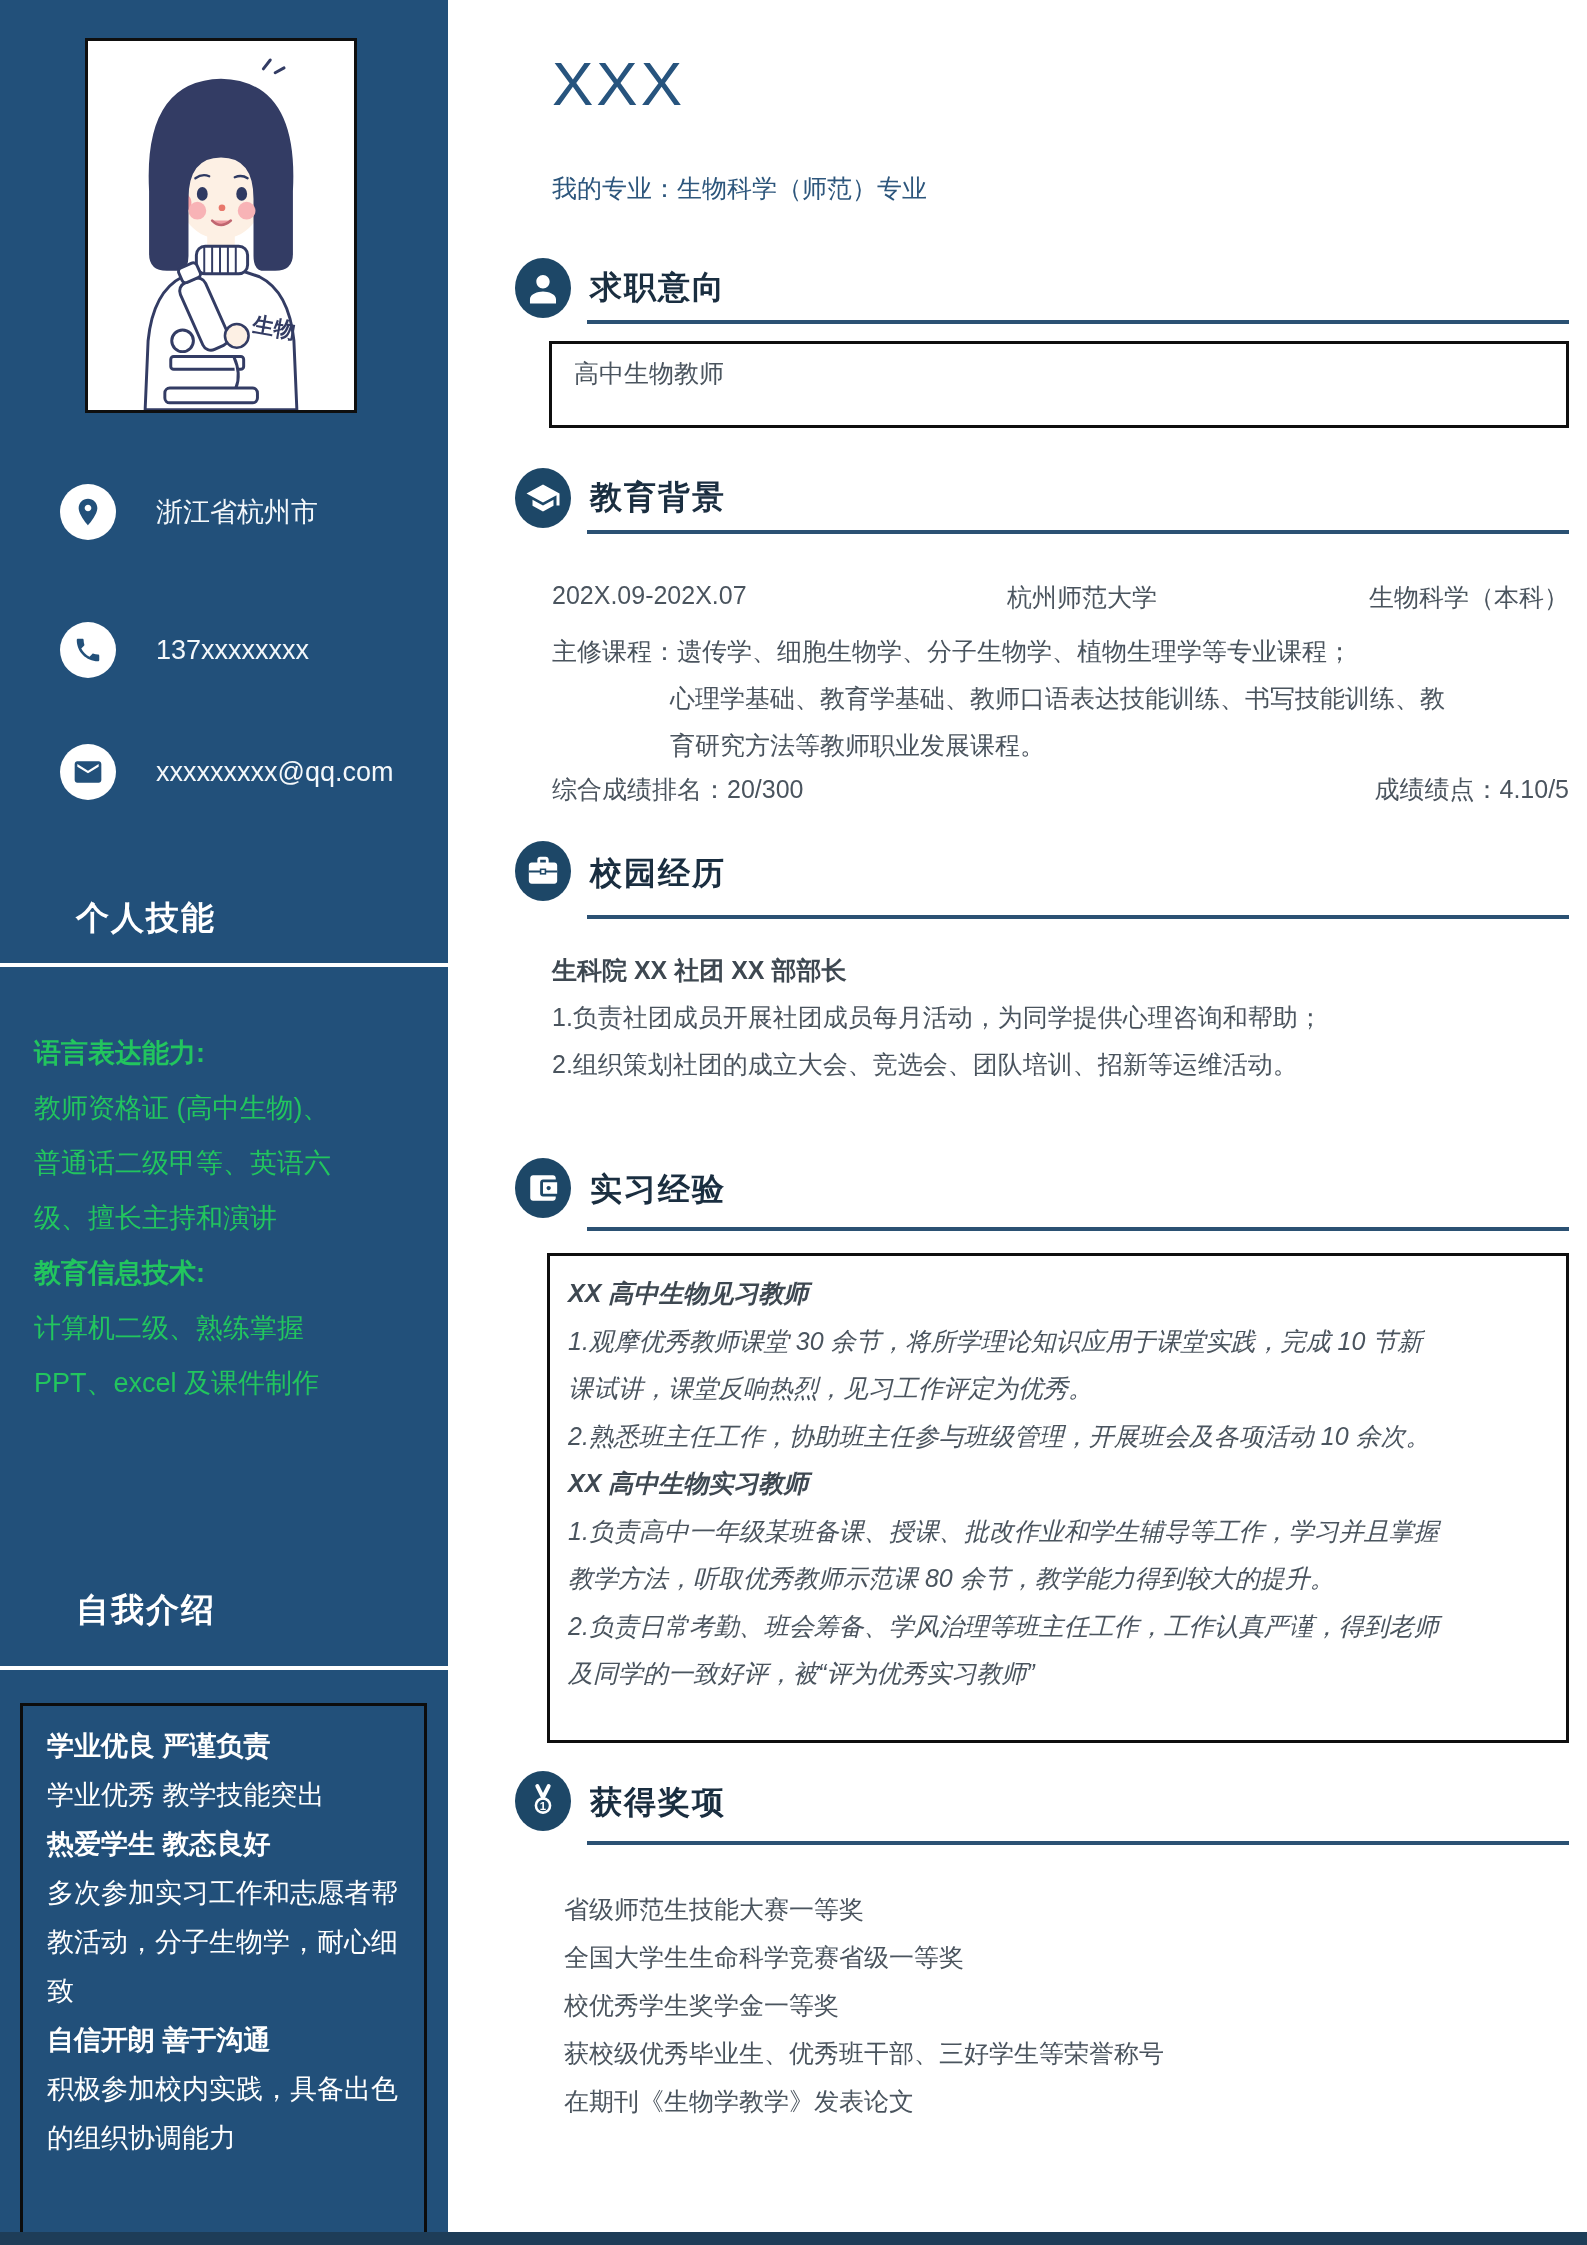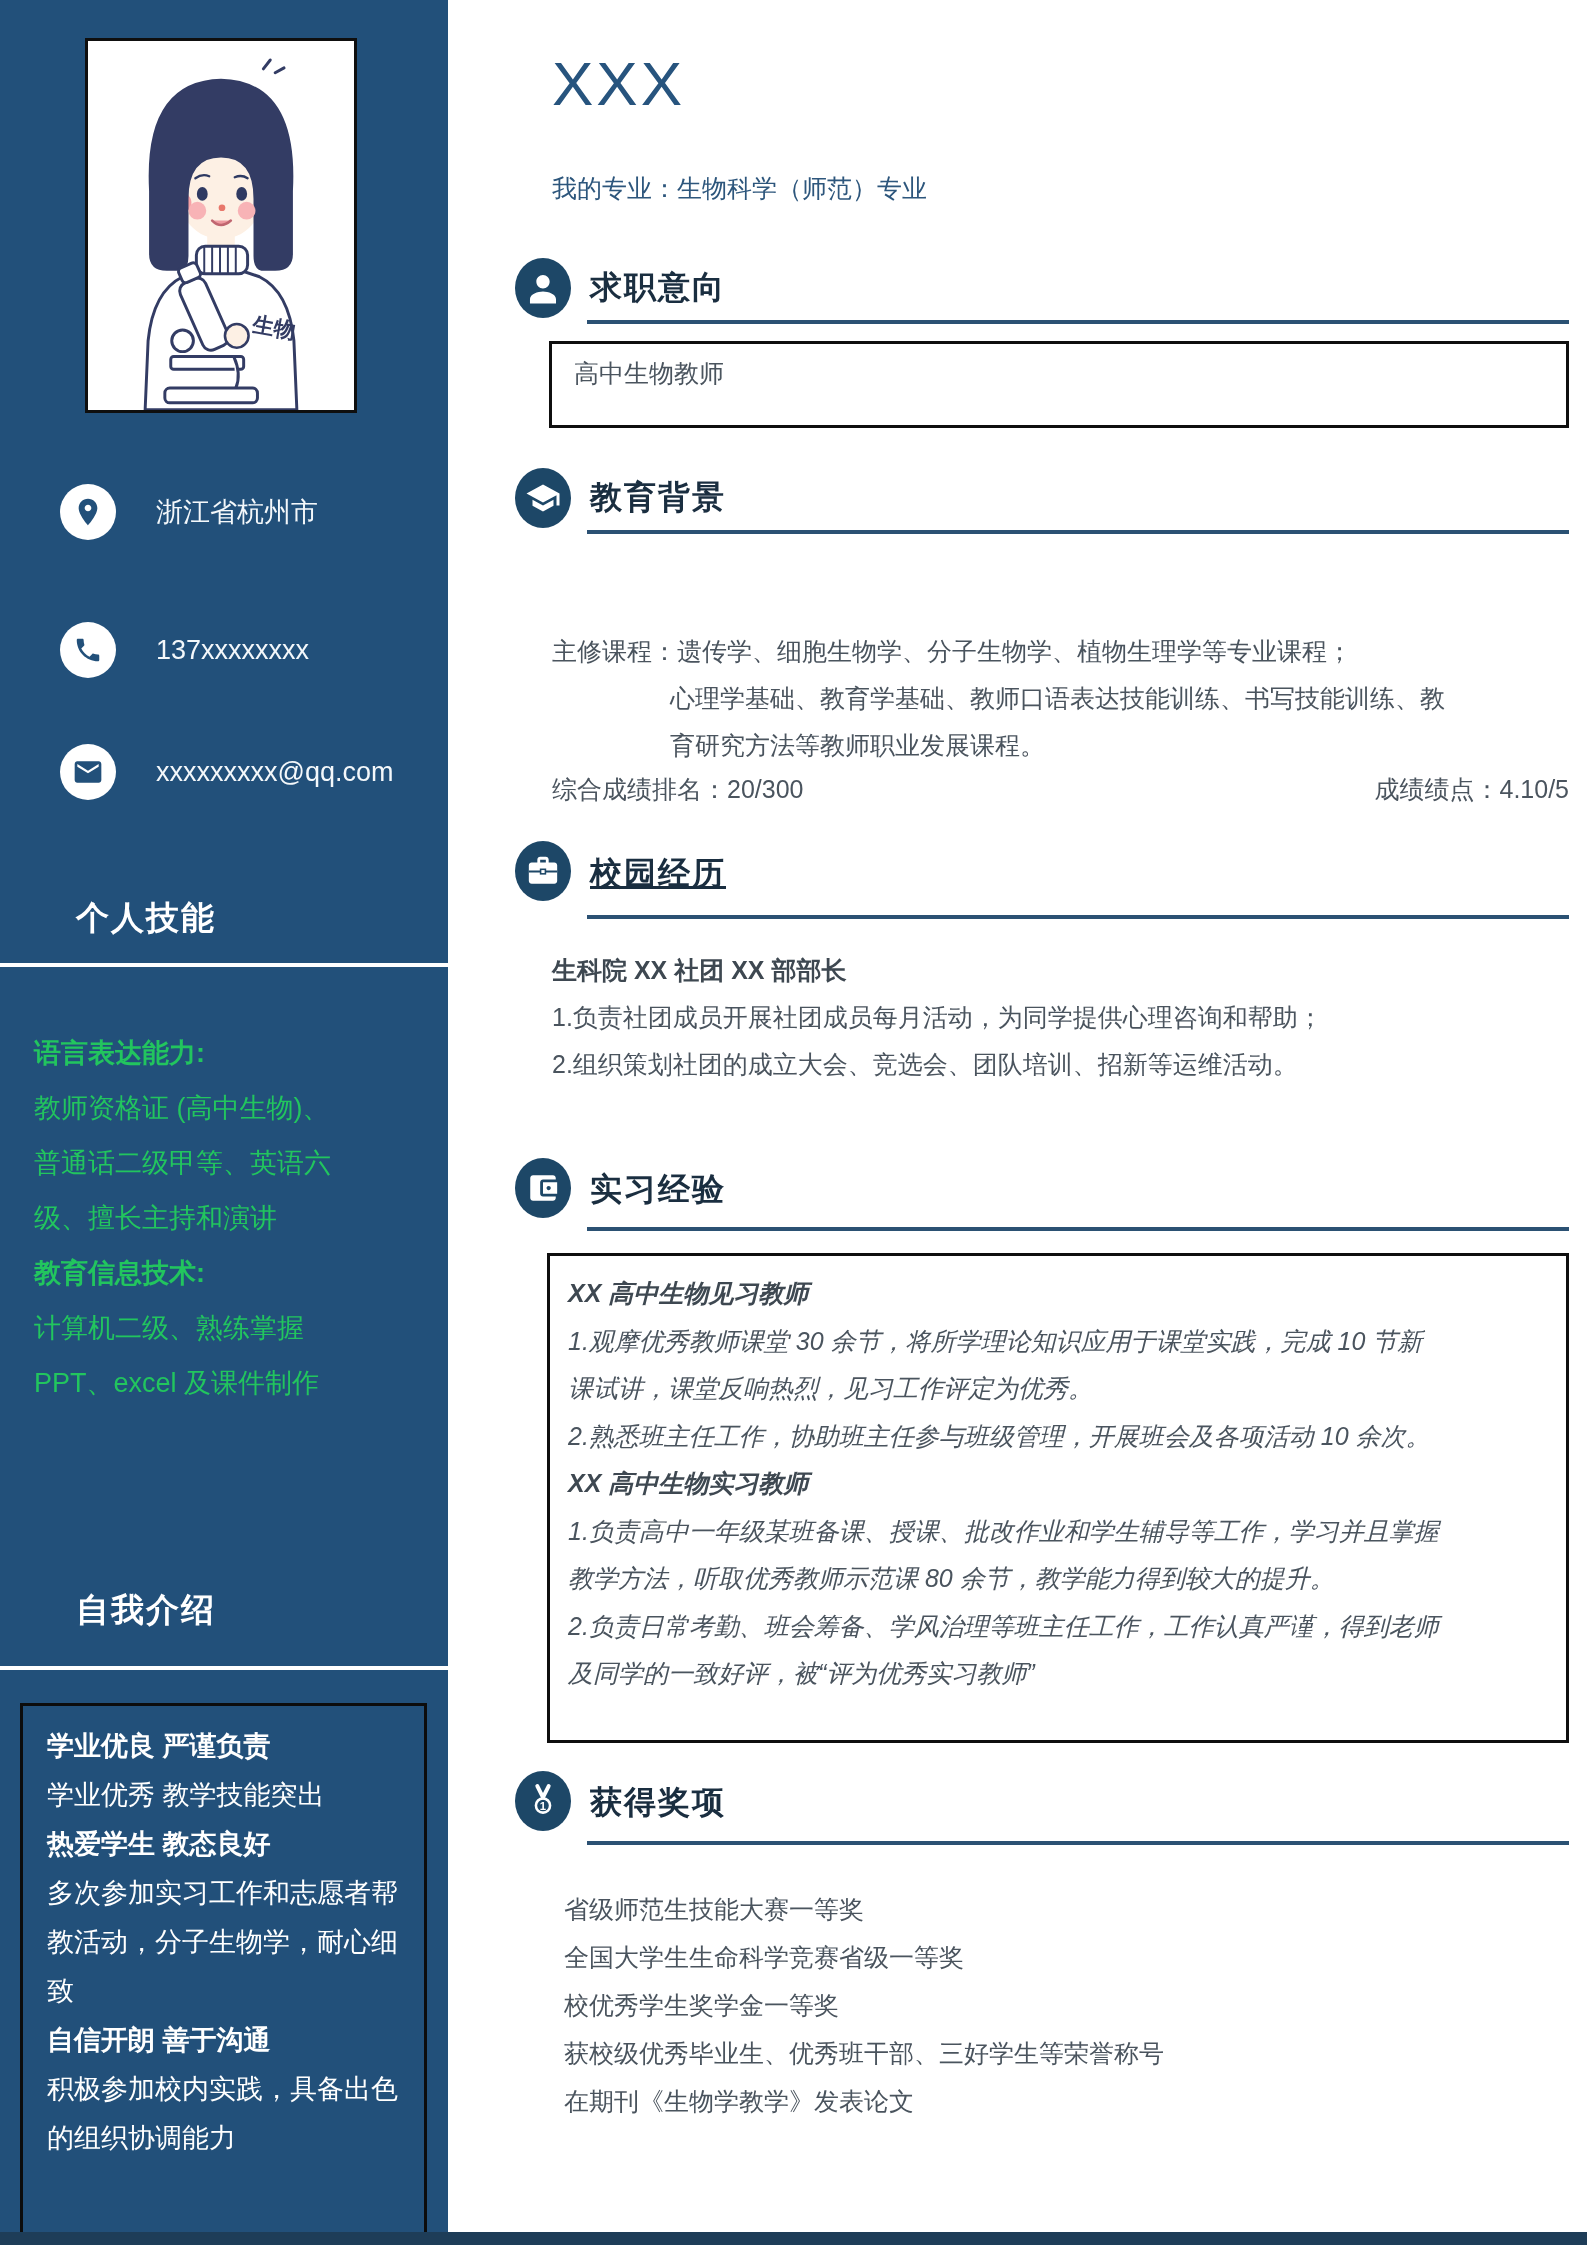--- a/index.html
+++ b/index.html
@@ -172,38 +172,43 @@
     </div>
 
     <div class="sec-icon" style="top:468px;">
       <svg width="36" height="36" viewBox="0 0 24 24">
           <path fill="#ffffff" d="M5 13.18v4L12 21l7-3.82v-4L12 17l-7-3.82zM12 3L1 9l11 6 9-4.91V17h2V9L12 3z"></path>
         </svg>
     </div>
     <div class="sec-title" style="top:476px;">教育背景</div>
     <div class="sec-rule" style="top:530px;"></div>
 
+    <div class="edu-row1 body-text">
+      <span class="edu-period">202X.09-202X.07</span>
+      <span class="edu-school">杭州师范大学</span>
+      <span class="edu-major">生物科学（本科）</span>
+    </div>
     <div class="edu-courses body-text">
       <div>主修课程：遗传学、细胞生物学、分子生物学、植物生理学等专业课程；</div>
       <div class="indent">心理学基础、教育学基础、教师口语表达技能训练、书写技能训练、教</div>
       <div class="indent">育研究方法等教师职业发展课程。</div>
     </div>
     <div class="edu-score body-text">
       <span>综合成绩排名：20/300</span>
       <span>成绩绩点：4.10/5</span>
     </div>
 
     <div class="sec-icon" style="top:841px;">
       <svg width="34" height="34" viewBox="0 0 24 24">
         <path fill="#ffffff" d="M20 6h-4V4c0-1.1-.9-2-2-2h-4c-1.1 0-2 .9-2 2v2H4c-1.1 0-2 .9-2 2v11c0 1.1.9 2 2 2h16c1.1 0 2-.9 2-2V8c0-1.1-.9-2-2-2zm-6 0h-4V4h4v2z"></path>
         <path d="M2 12.4h20" stroke="#1d4767" stroke-width="1.4"></path>
         <rect x="10.3" y="10.8" width="3.4" height="3.2" fill="#ffffff" stroke="#1d4767" stroke-width="1.1"></rect>
       </svg>
     </div>
-    <div class="sec-title" style="top:852px;text-decoration:underline;">校园经历</div>
+    <div class="sec-title" style="top:852px;">校园经历</div>
     <div class="sec-rule" style="top:915px;"></div>
     <div class="campus-block body-text">
       <div class="role">生科院 XX 社团 XX 部部长</div>
       <div>1.负责社团成员开展社团成员每月活动，为同学提供心理咨询和帮助；</div>
       <div>2.组织策划社团的成立大会、竞选会、团队培训、招新等运维活动。</div>
     </div>
 
     <div class="sec-icon" style="top:1158px;">
       <svg width="34" height="34" viewBox="0 0 24 24">
           <path fill="#ffffff" d="M21 18v1c0 1.1-.9 2-2 2H5c-1.11 0-2-.9-2-2V5c0-1.1.89-2 2-2h14c1.1 0 2 .9 2 2v1h-9c-1.11 0-2 .9-2 2v8c0 1.1.89 2 2 2h9zm-9-2h10V8H12v8zm4-2.5c-.83 0-1.5-.67-1.5-1.5s.67-1.5 1.5-1.5 1.5.67 1.5 1.5-.67 1.5-1.5 1.5z"></path>

